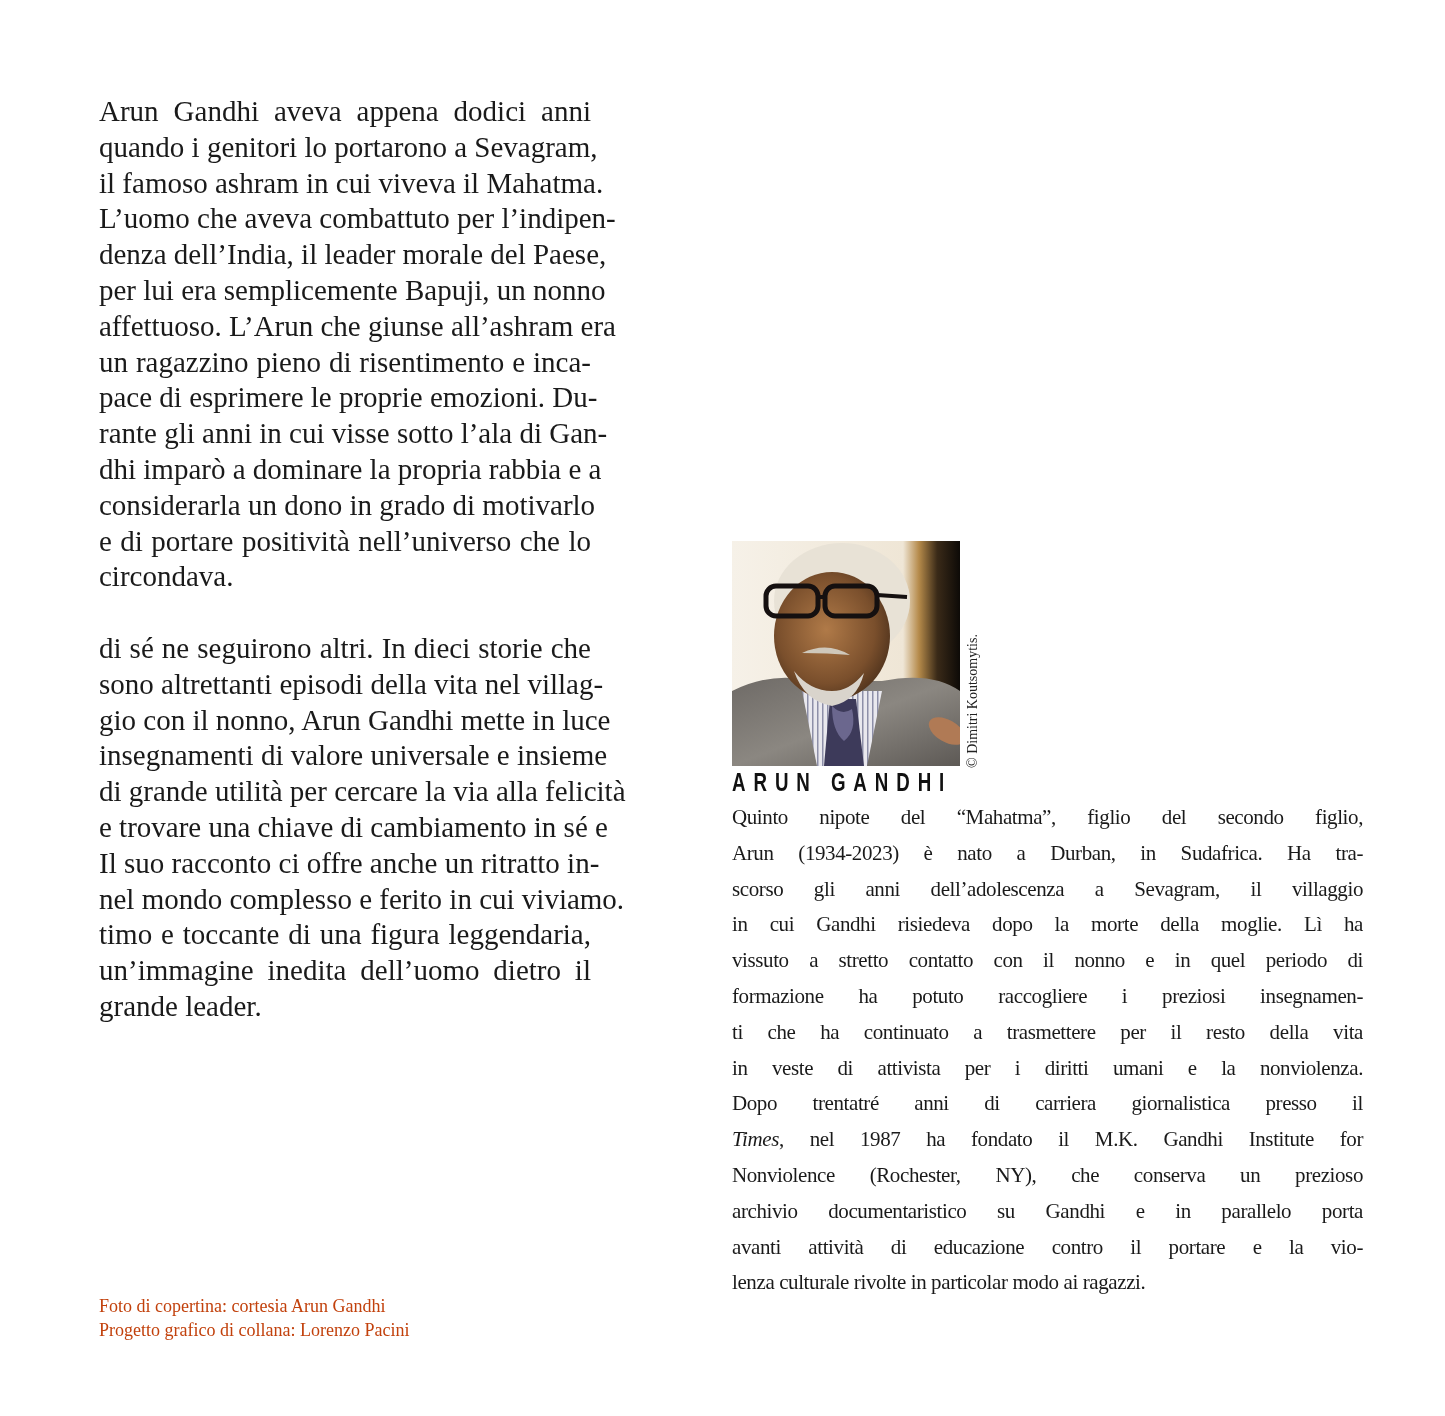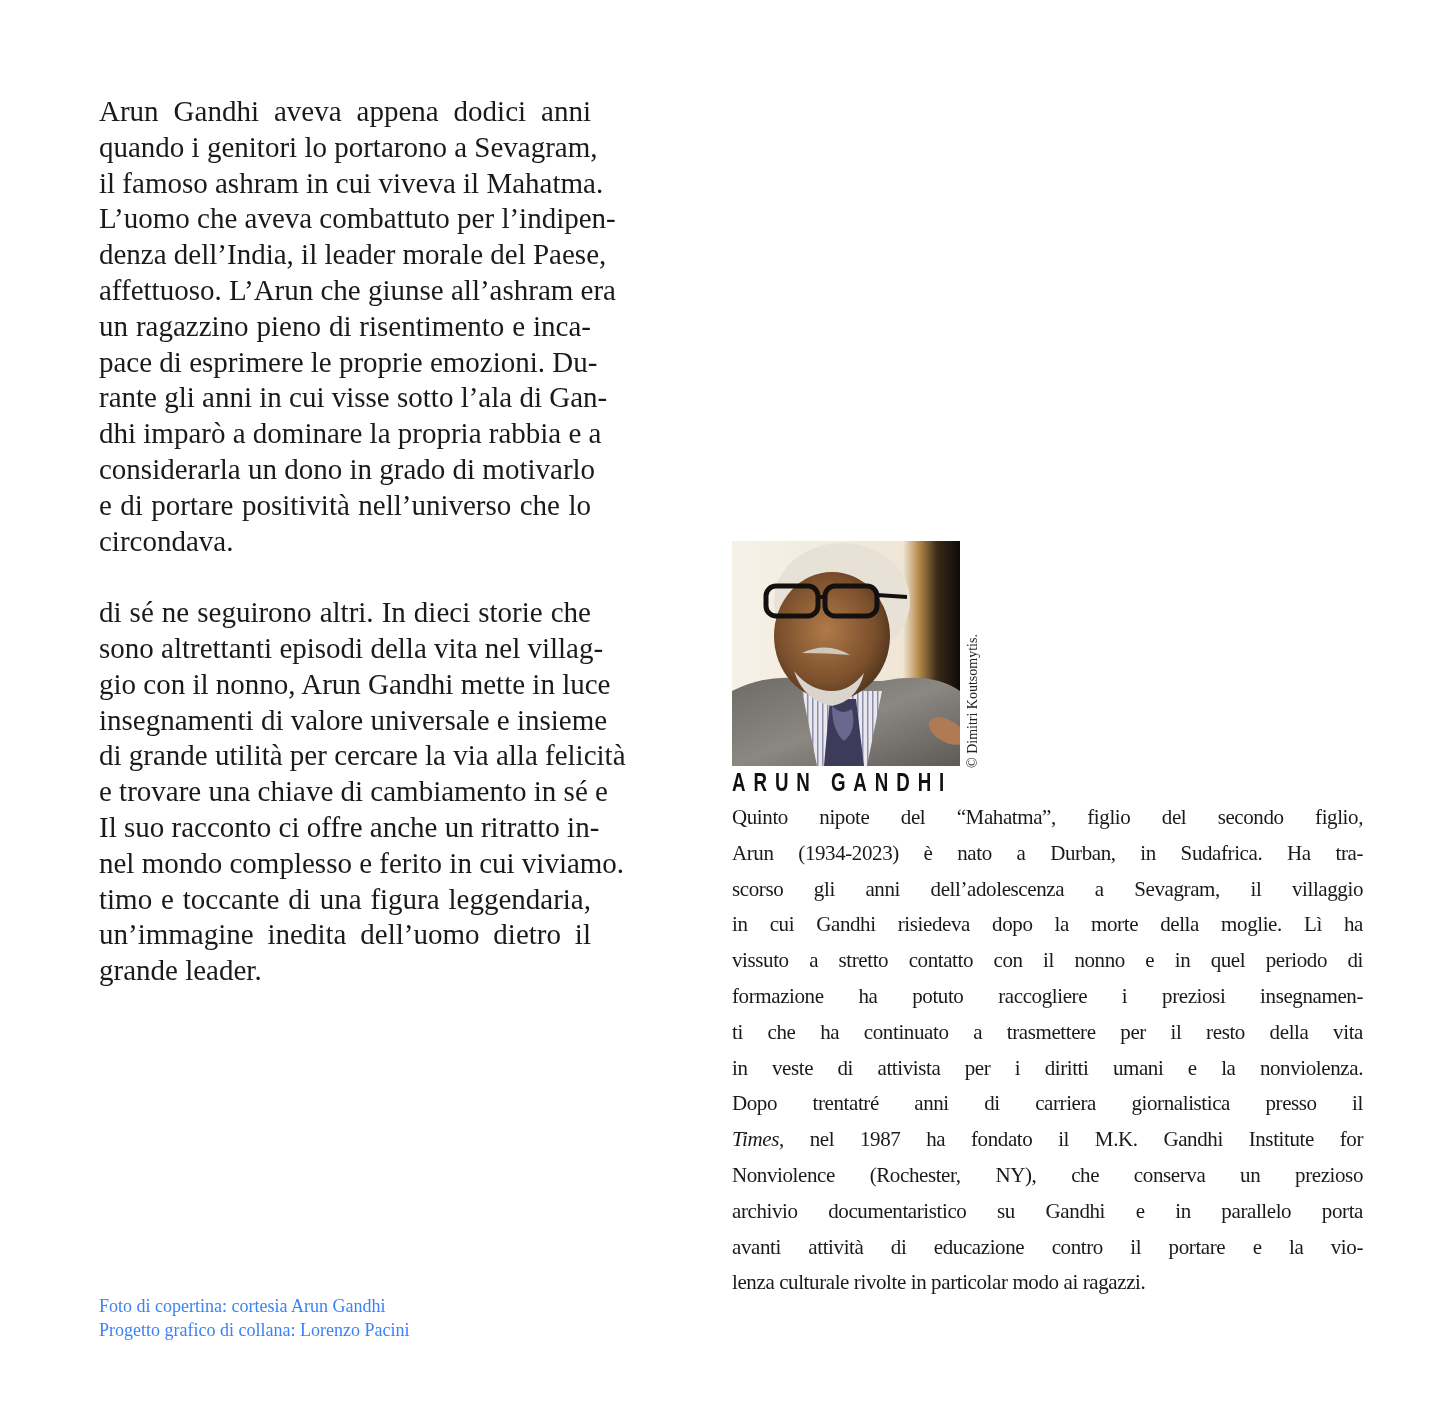--- a/index.html
+++ b/index.html
@@ -13,21 +13,21 @@
     }
     .para {
       font-size: 29px; line-height: 35.8px; margin: 0;
       text-align: justify; text-align-last: left;
     }
     .para .line { display: block; text-align: justify; text-align-last: justify; white-space: nowrap; }
     .para .line.last { text-align-last: left; }
     .para + .para { margin-top: 35.8px; }
     .credits {
       position: absolute; left: 99px; top: 1294px;
-      font-size: 18px; line-height: 24px; color: #3b82f6;
+      font-size: 18px; line-height: 24px; color: #c2410c;
     }
     .credits div { white-space: nowrap; }
 
     .photo-wrap {
       position: absolute; left: 732px; top: 541px; width: 228px; height: 225px;
       overflow: hidden;
     }
     .photo-credit {
       position: absolute; left: 965px; top: 768px;
       transform: rotate(-90deg); transform-origin: left top;
@@ -50,20 +50,21 @@
 </head>
 <body>
 
 <div class="col-left">
   <p class="para">
     <span class="line">Arun Gandhi aveva appena dodici anni</span>
     <span class="line">quando i genitori lo portarono a Sevagram,</span>
     <span class="line">il famoso ashram in cui viveva il Mahatma.</span>
     <span class="line">L’uomo che aveva combattuto per l’indipen-</span>
     <span class="line">denza dell’India, il leader morale del Paese,</span>
+    <span class="line">per lui era semplicemente Bapuji, un nonno</span>
     <span class="line">affettuoso. L’Arun che giunse all’ashram era</span>
     <span class="line">un ragazzino pieno di risentimento e inca-</span>
     <span class="line">pace di esprimere le proprie emozioni. Du-</span>
     <span class="line">rante gli anni in cui visse sotto l’ala di Gan-</span>
     <span class="line">dhi imparò a dominare la propria rabbia e a</span>
     <span class="line">considerarla un dono in grado di motivarlo</span>
     <span class="line">e di portare positività nell’universo che lo</span>
     <span class="line last">circondava.</span>
   </p>
   <p class="para">

